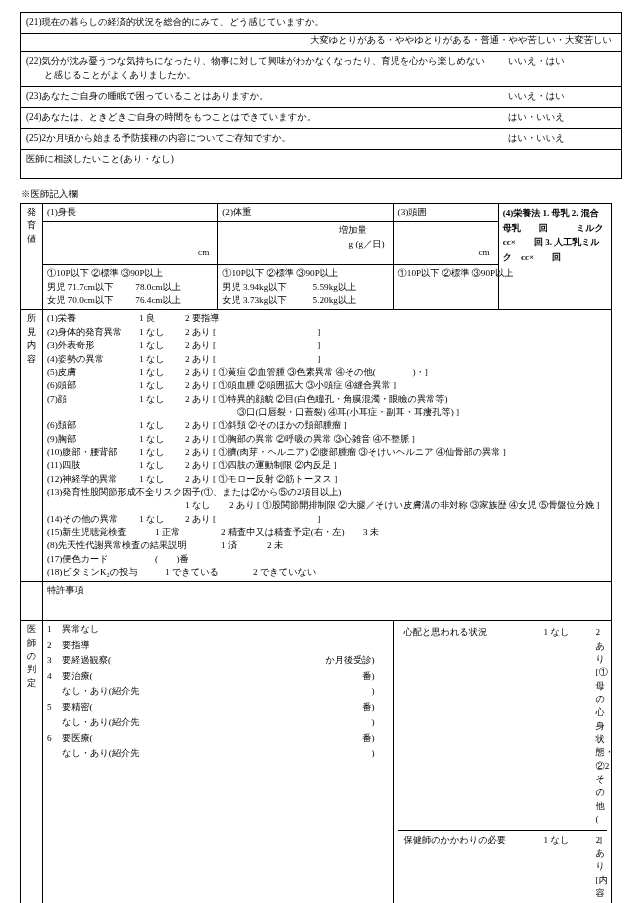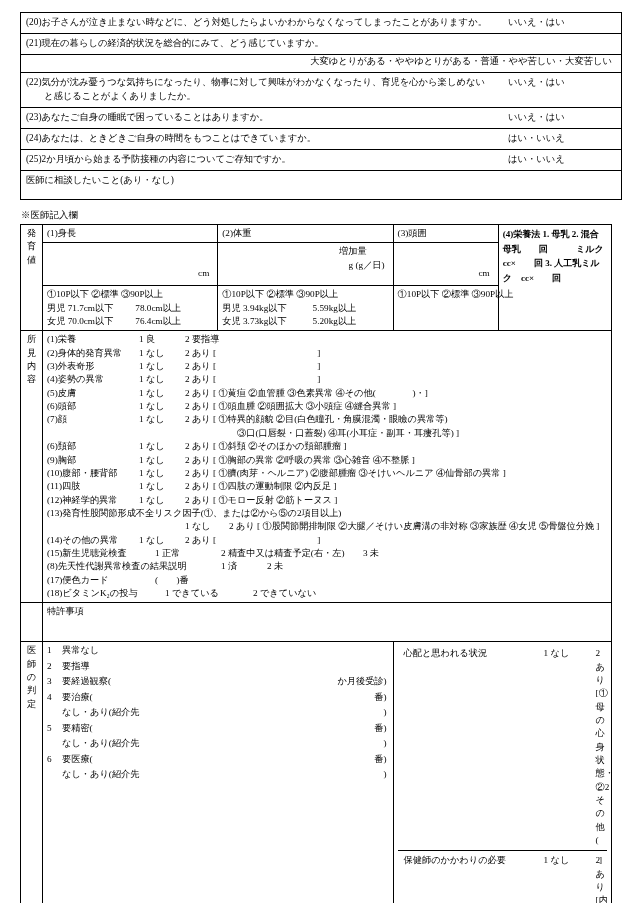--- a/index.html
+++ b/index.html
@@ -127,21 +127,21 @@
   
   .j-left {
     width: 168px;
     padding: 3px 4px 3px 6px;
     font-size: 9.2px;
     line-height: 1.7;
   }
   .j-row { display: block; position: relative; white-space: nowrap; height: 15.5px; }
   .j-num { display: inline-block; width: 15px; }
   .j-txt { display: inline-block; }
-  .j-tail { position: absolute; right: 2px; }
+  .j-tail { position: absolute; right: 14px; }
   .j-sub { display: block; position: relative; white-space: nowrap; height: 15.5px; padding-left: 15px; }
 
   .j-right-cell { padding: 0; vertical-align: top; }
   .jr-tbl { width: 100%; border-collapse: collapse; table-layout: fixed; }
   .jr-tbl td {
     border: none;
     border-bottom: 0.7px solid #000;
     padding: 3px 4px 3px 6px;
     font-size: 9.2px;
     vertical-align: top;
@@ -152,24 +152,20 @@
   .jr-v .endb { position: absolute; right: 5px; top: 3px; }
   .jr-tbl tr:last-child td { border-bottom: none; }
 </style>
 </head>
 <body>
 
 <div class="page">
 
   <table class="q-table">
     <tbody>
-        <tr>
-      <td class="q-text">(20)お子さんが泣き止まない時などに、どう対処したらよいかわからなくなってしまったことがありますか。</td>
-      <td class="q-ans">いいえ・はい</td>
-    </tr>
     <tr>
       <td class="q-text">(21)現在の暮らしの経済的状況を総合的にみて、どう感じていますか。</td>
       <td class="q-ans"></td>
     </tr>
     <tr>
       <td class="q-text" style="border-top:none;padding-top:0;" colspan="2">
             <span class="q-right-inline">大変ゆとりがある・ややゆとりがある・普通・やや苦しい・大変苦しい</span>
           </td>
 
     </tr>

